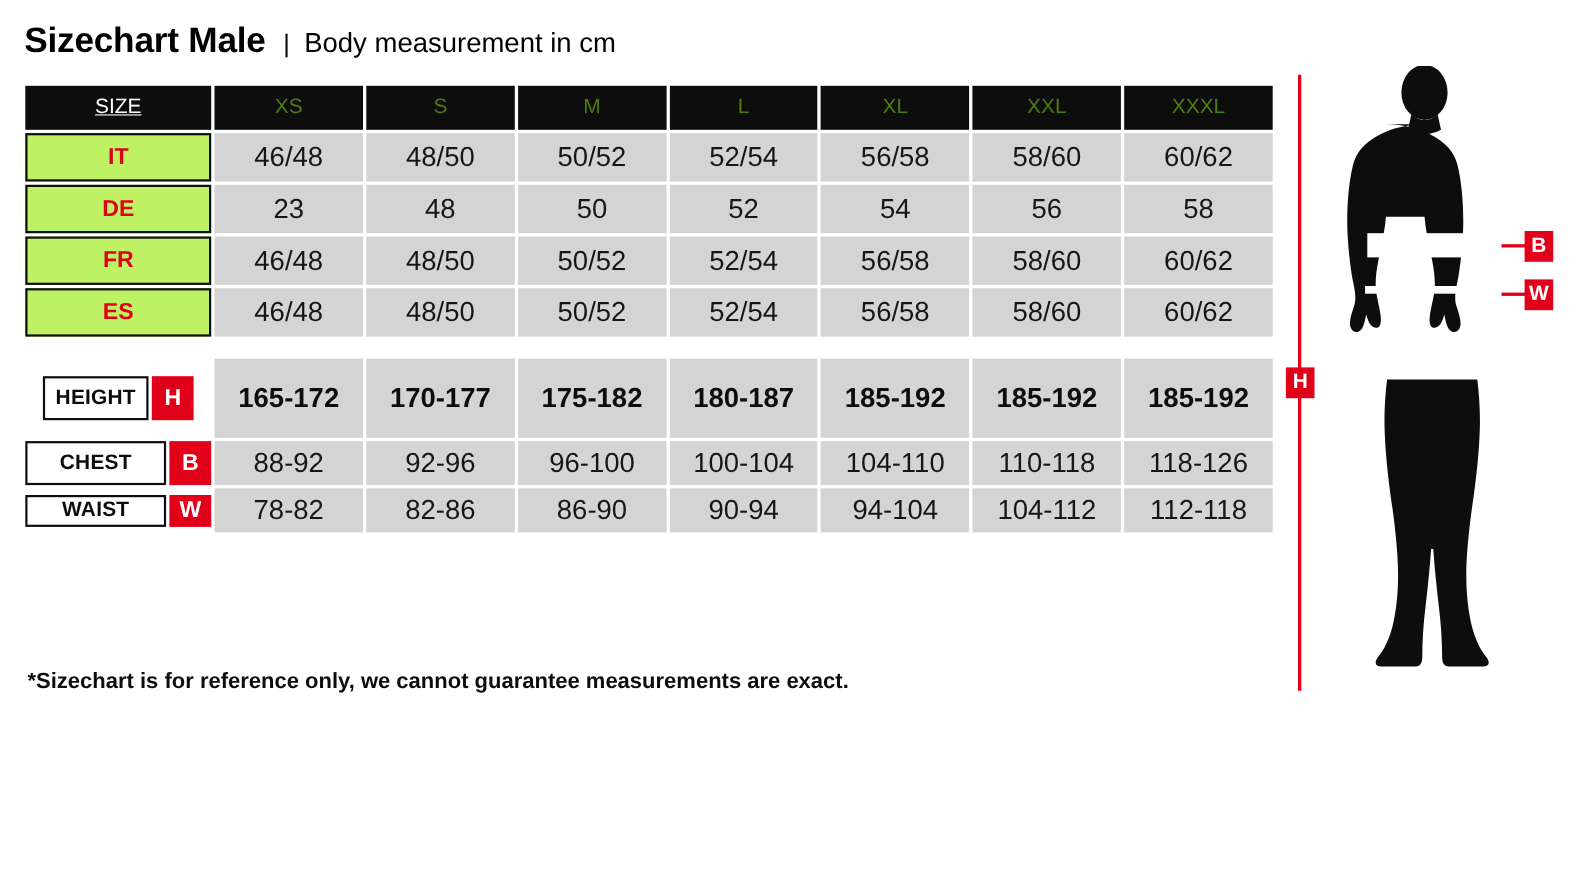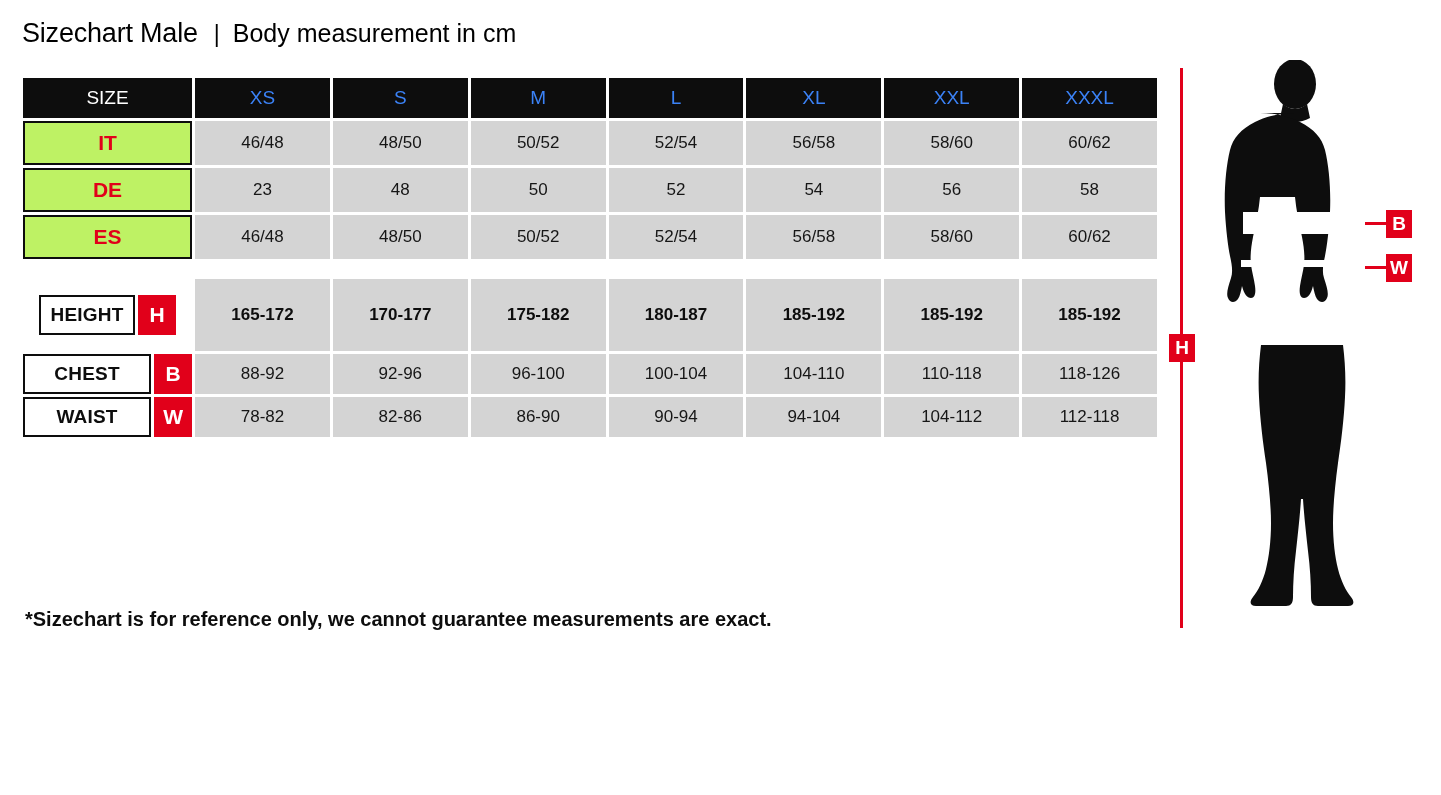--- a/index.html
+++ b/index.html
@@ -19,22 +19,22 @@
   
   #title-row {
     position: absolute;
     left: 22px;
     top: 18px;
     display: flex;
     align-items: baseline;
     white-space: nowrap;
   }
   #title-main {
-    font-size: 27px;
-    font-weight: normal;
+    font-size: 32px;
+    font-weight: bold;
     letter-spacing: -0.2px;
   }
   #title-sep {
     font-size: 23px;
     font-weight: normal;
     margin: 0 13px 0 16px;
   }
   #title-sub {
     font-size: 25px;
     font-weight: normal;
@@ -61,40 +61,41 @@
     padding: 0;
   }
   col.label-col { width: 168px; }
   col.size-col  { width: 134px; }
 
   
   .hdr {
     background: #0d0d0d;
     color: #ffffff;
     font-size: 19px;
+    text-decoration: underline;
   }
   .hdr-size {
     background: #0d0d0d;
-    color: #3b82f6;
+    color: #4d7c0f;
     font-size: 19px;
   }
 
   
   .country-label {
     background: #bef264;
     border: 2.5px solid #0d0d0d;
     color: #e1001a;
     font-weight: bold;
     font-size: 21px;
   }
   
   .data {
     background: #d4d4d4;
     color: #161616;
-    font-size: 17px;
+    font-size: 25px;
   }
   .data.bold {
     font-weight: bold;
     color: #0d0d0d;
   }
 
   
   .meas-label {
     background: #ffffff;
     border: 2.5px solid #0d0d0d;
@@ -247,20 +248,30 @@
           <td class="country-label">DE</td>
           <td class="data">23</td>
           <td class="data">48</td>
           <td class="data">50</td>
           <td class="data">52</td>
           <td class="data">54</td>
           <td class="data">56</td>
           <td class="data">58</td>
         </tr>
         <tr>
+          <td class="country-label">FR</td>
+          <td class="data">46/48</td>
+          <td class="data">48/50</td>
+          <td class="data">50/52</td>
+          <td class="data">52/54</td>
+          <td class="data">56/58</td>
+          <td class="data">58/60</td>
+          <td class="data">60/62</td>
+        </tr>
+        <tr>
           <td class="country-label">ES</td>
           <td class="data">46/48</td>
           <td class="data">48/50</td>
           <td class="data">50/52</td>
           <td class="data">52/54</td>
           <td class="data">56/58</td>
           <td class="data">58/60</td>
           <td class="data">60/62</td>
         </tr>
         <tr class="spacer-row">
@@ -291,21 +302,21 @@
           <td class="data">88-92</td>
           <td class="data">92-96</td>
           <td class="data">96-100</td>
           <td class="data">100-104</td>
           <td class="data">104-110</td>
           <td class="data">110-118</td>
           <td class="data">118-126</td>
         </tr>
         <tr>
           <td style="padding: 0px; background: transparent;">
-            <div style="display: flex; height: 40px;">
+            <div style="display: flex; height: 29px;">
               <div class="meas-label" style="flex: 1 1 0%; display: flex; align-items: center; justify-content: center; box-sizing: border-box;">WAIST</div>
               <div class="meas-badge" style="display: flex; align-items: center; justify-content: center; margin-left: 3px;">W</div>
             </div>
           </td>
           <td class="data">78-82</td>
           <td class="data">82-86</td>
           <td class="data">86-90</td>
           <td class="data">90-94</td>
           <td class="data">94-104</td>
           <td class="data">104-112</td>

